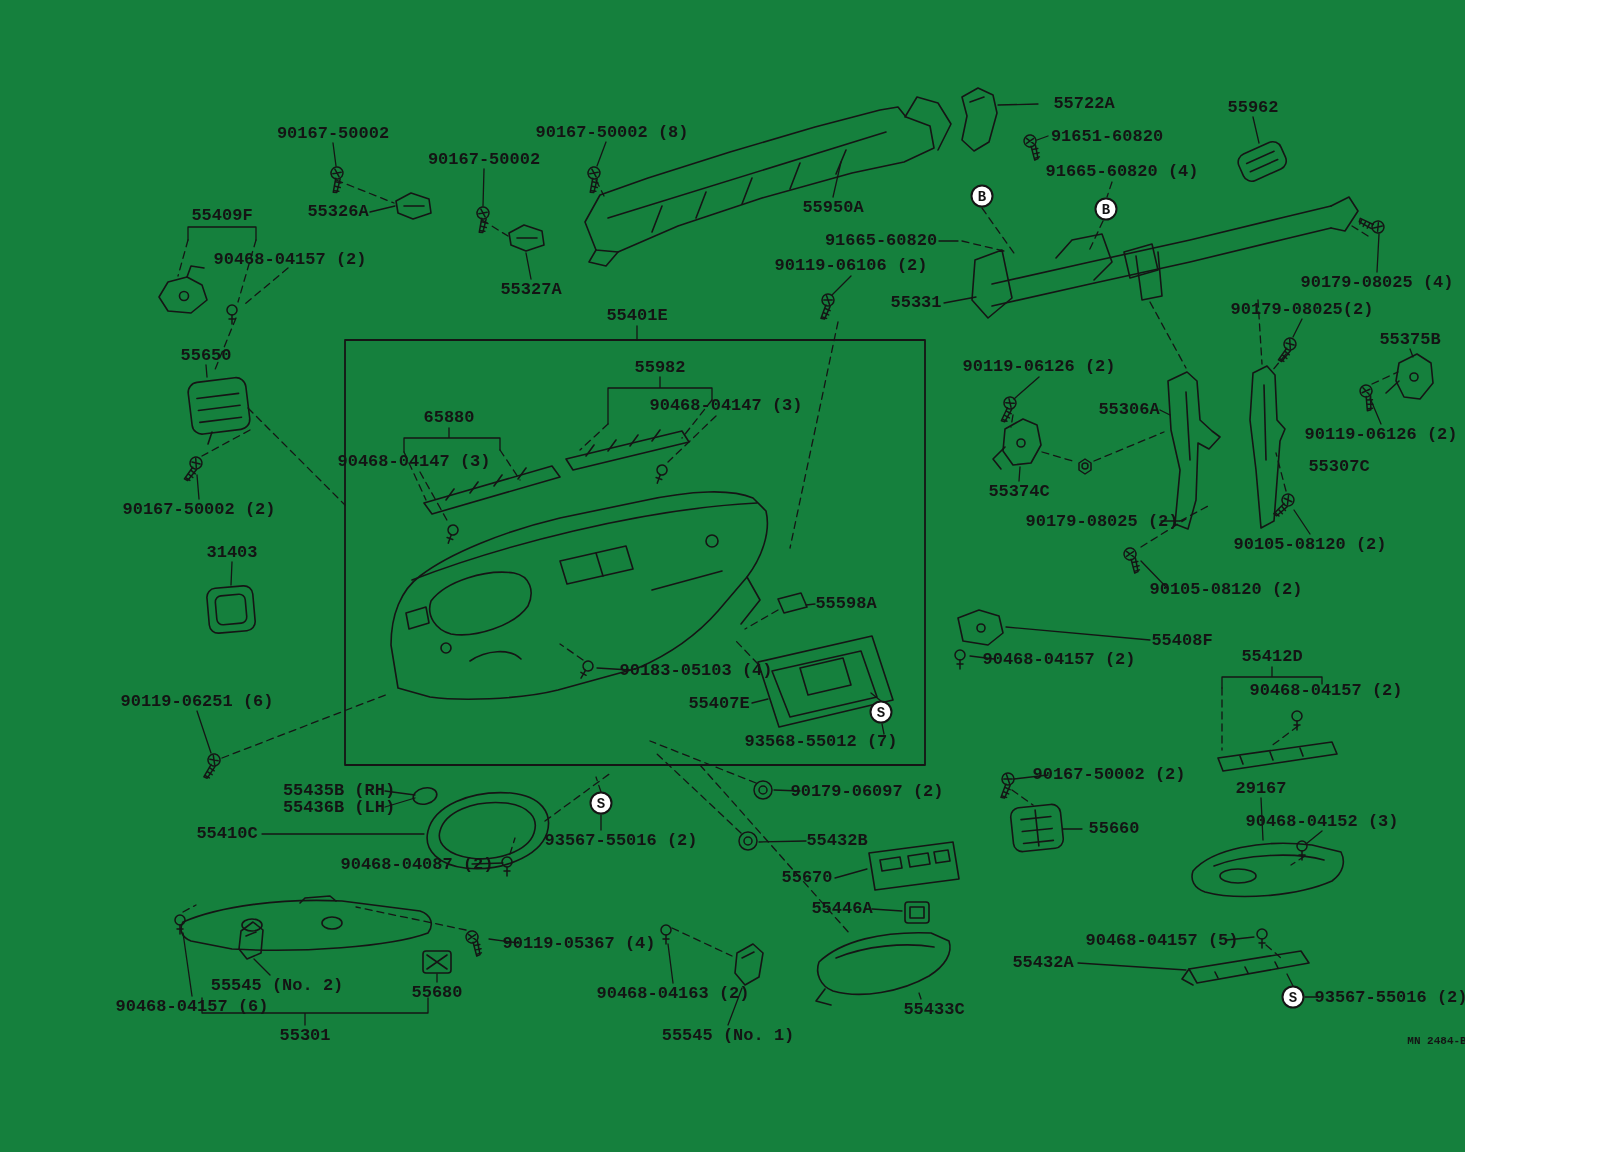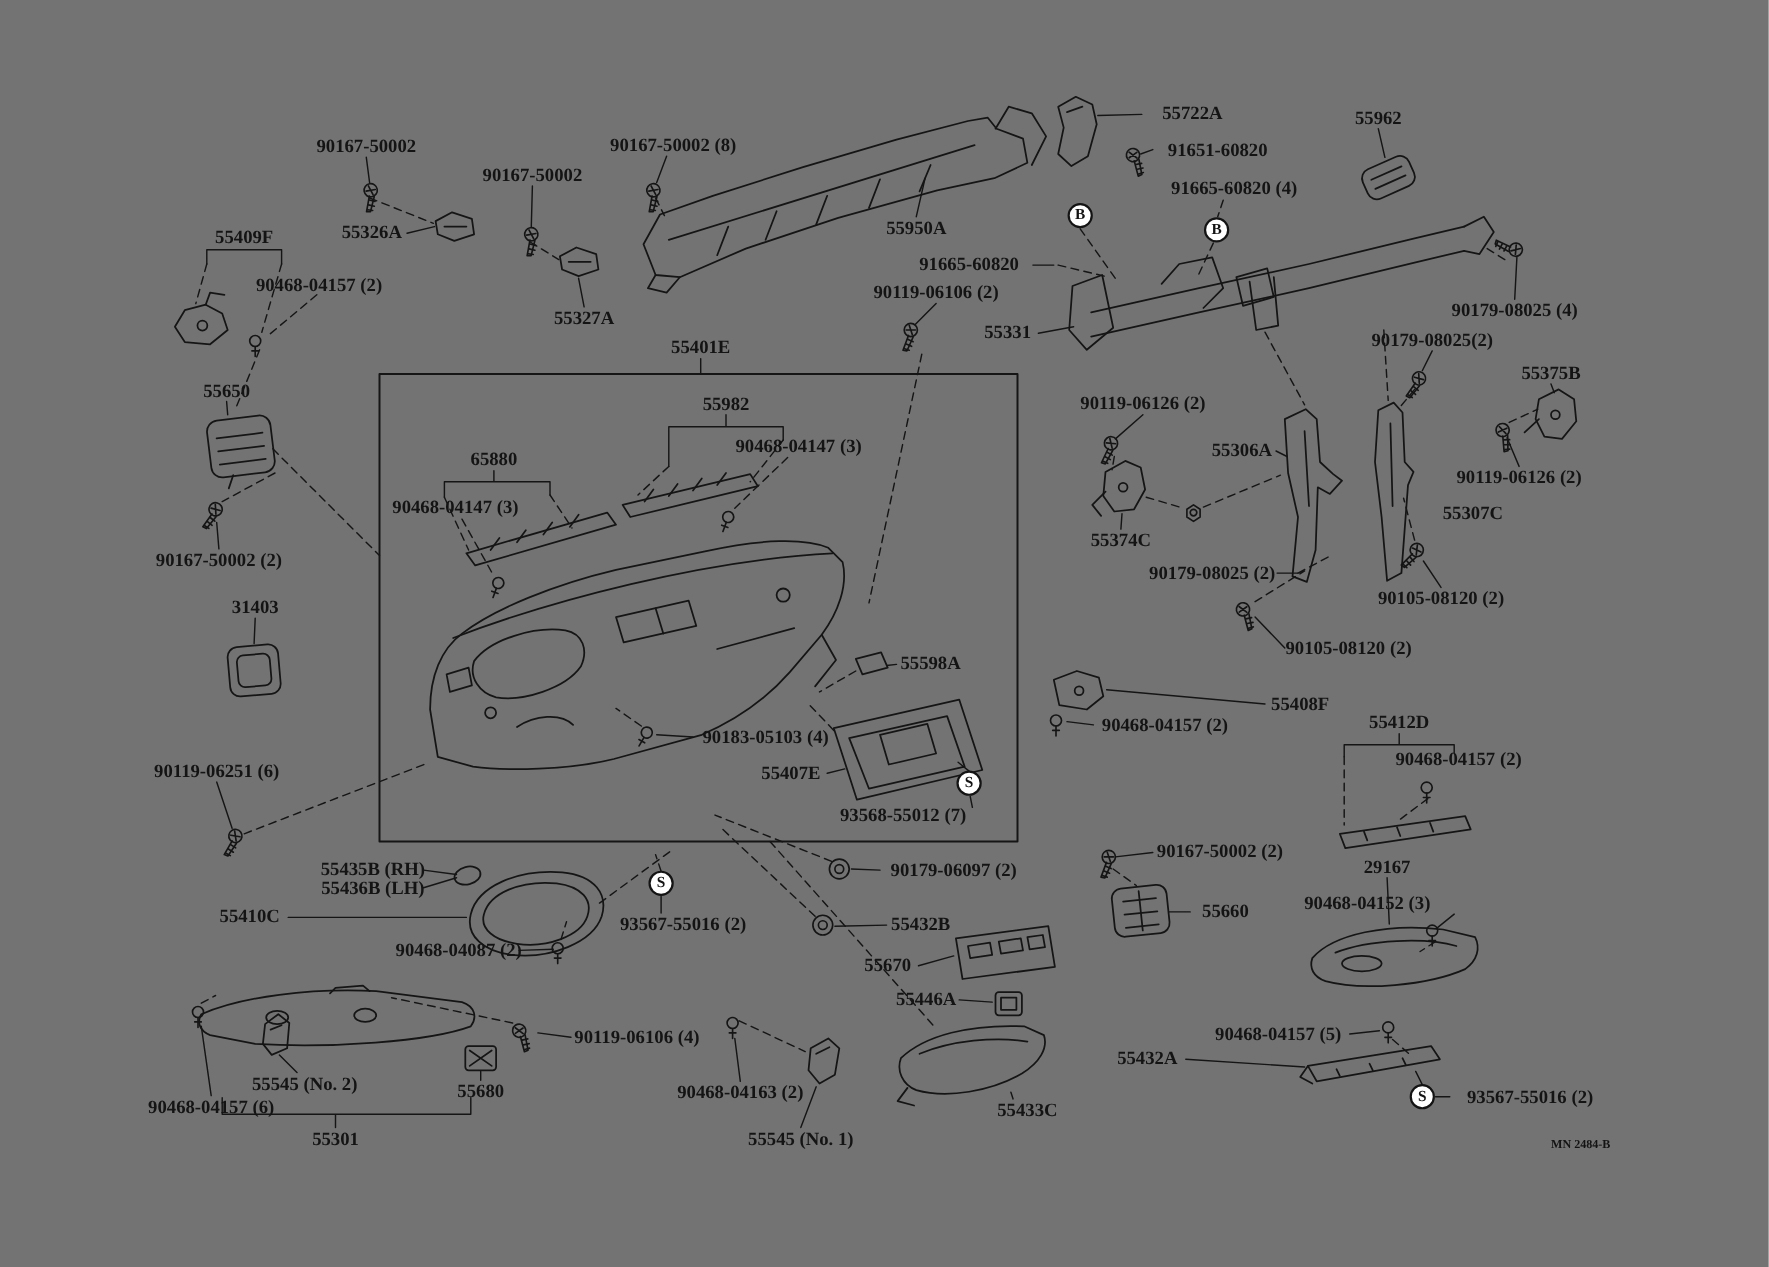--- a/index.html
+++ b/index.html
@@ -1,23 +1,23 @@
 <!DOCTYPE html>
 <html><head>
 <meta charset="utf-8">
 <style>
   * { box-sizing: border-box; }
   html, body { margin: 0; padding: 0; background: #ffffff; }
   .stage {
     position: relative;
-    width: 1608px;
+    width: 1465px;
     height: 1152px;
-    background: #737373;
+    background: #15803d;
     overflow: hidden;
-    font-family: Liberation Serif, serif;
+    font-family: Liberation Mono, monospace;
     color: #141414;
   }
   .stage svg { position: absolute; left: 0; top: 0; }
   .lbl {
     position: absolute;
     transform: translate(-50%, -50%);
     font-weight: bold;
     font-size: 17px;
     line-height: 1;
     white-space: nowrap;
@@ -347,27 +347,27 @@
   <div class="lbl" style="left:821px;top:741px">93568-55012 (7)</div>
   <div class="lbl" style="left:867px;top:791px">90179-06097 (2)</div>
   <div class="lbl" style="left:1109px;top:774px">90167-50002 (2)</div>
   <div class="lbl" style="left:339px;top:790px">55435B (RH)</div>
   <div class="lbl" style="left:339px;top:807px">55436B (LH)</div>
   <div class="lbl" style="left:1261px;top:788px">29167</div>
   <div class="lbl" style="left:227px;top:833px">55410C</div>
   <div class="lbl" style="left:621px;top:840px">93567-55016 (2)</div>
   <div class="lbl" style="left:837px;top:840px">55432B</div>
   <div class="lbl" style="left:1114px;top:828px">55660</div>
-  <div class="lbl" style="left:1243px;top:821px">90468-04152 (3)</div>
+  <div class="lbl" style="left:1322px;top:821px">90468-04152 (3)</div>
   <div class="lbl" style="left:417px;top:864px">90468-04087 (2)</div>
   <div class="lbl" style="left:807px;top:877px">55670</div>
   <div class="lbl" style="left:842px;top:908px">55446A</div>
   <div class="lbl" style="left:1162px;top:940px">90468-04157 (5)</div>
   <div class="lbl" style="left:1043px;top:962px">55432A</div>
-  <div class="lbl" style="left:579px;top:943px">90119-06106 (4)</div>
+  <div class="lbl" style="left:579px;top:943px">90119-05367 (4)</div>
   <div class="lbl" style="left:277px;top:985px">55545 (No. 2)</div>
   <div class="lbl" style="left:437px;top:992px">55680</div>
   <div class="lbl" style="left:673px;top:993px">90468-04163 (2)</div>
   <div class="lbl" style="left:934px;top:1009px">55433C</div>
   <div class="lbl" style="left:1391px;top:997px">93567-55016 (2)</div>
   <div class="lbl" style="left:192px;top:1006px">90468-04157 (6)</div>
   <div class="lbl" style="left:305px;top:1035px">55301</div>
   <div class="lbl" style="left:728px;top:1035px">55545 (No. 1)</div>
   <div class="lbl small" style="left:1437px;top:1041px">MN 2484-B</div>
 

